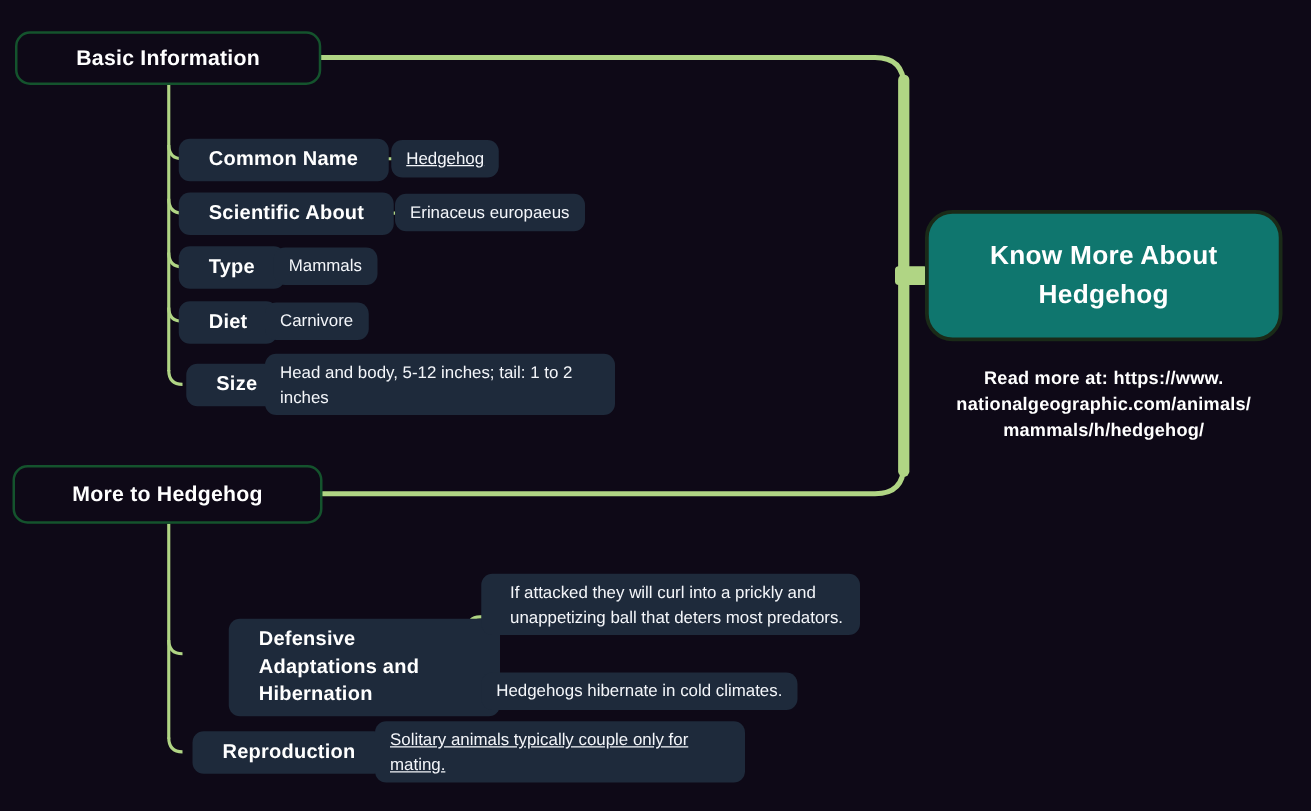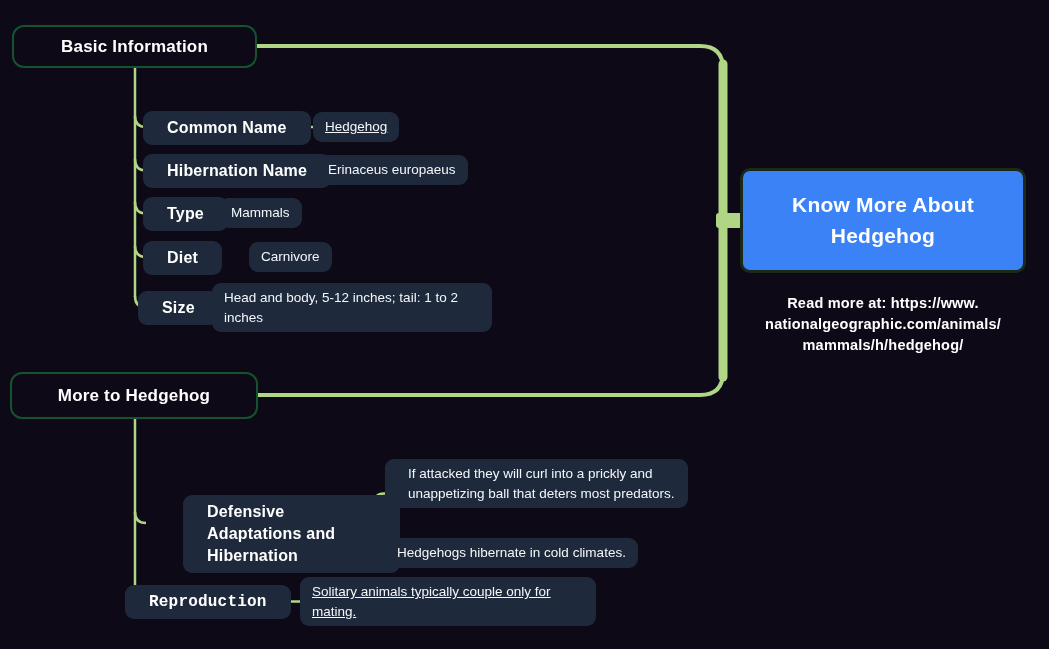--- a/index.html
+++ b/index.html
@@ -26,23 +26,23 @@
   }
   .lbl.wrap{white-space:normal;margin-left:40px;}
   .val{
     background:#1e2a3b;border-radius:9px;
     font-size:13.5px;font-weight:normal;
     padding:5px 12px;white-space:nowrap;line-height:19.5px;
     color:#f4f6fa;
   }
   .val.wrap{white-space:normal;}
   .root{
-    background:#3b82f6;
+    background:#0f766e;
     border:3px solid #1a2a18;
-    border-radius:10px;
+    border-radius:22px;
     display:flex;align-items:center;justify-content:center;text-align:center;
     font-weight:bold;font-size:21px;line-height:1.45;letter-spacing:.2px;
     padding:0 24px;
   }
   .note{
     text-align:center;font-weight:bold;font-size:14.5px;line-height:21px;
     letter-spacing:.2px;
   }
 </style>
 </head>
@@ -79,37 +79,37 @@
     <path d="M273 601.5 H306" stroke="#b0d584" stroke-width="2.5"></path>
   </svg>
 
   <div class="node" style="left:12px;top:25px;width:245px;height:43px;">Basic Information</div>
 
   <div class="node" style="left:10px;top:372px;width:248px;height:47px;">More to Hedgehog</div>
 
   <div class="lbl" style="left:143px;top:111px;">Common Name</div>
   <div class="val" style="left:313px;top:112px;text-decoration:underline;">Hedgehog</div>
 
-  <div class="lbl" style="left:143px;top:154px;">Hibernation Name</div>
+  <div class="lbl" style="left:143px;top:154px;">Scientific About</div>
   <div class="val" style="left:316px;top:155px;">Erinaceus europaeus</div>
 
   <div class="lbl" style="left:143px;top:197px;">Type</div>
   <div class="val" style="left:219px;top:198px;">Mammals</div>
 
   <div class="lbl" style="left:143px;top:241px;">Diet</div>
-  <div class="val" style="left:212px;top:242px;margin-left:37px;">Carnivore</div>
+  <div class="val" style="left:212px;top:242px;">Carnivore</div>
 
-  <div class="lbl" style="left:138px;top:291px;">Size</div>
+  <div class="lbl" style="left:149px;top:291px;">Size</div>
   <div class="val wrap" style="left:212px;top:283px;width:280px;">Head and body, 5-12 inches; tail: 1 to 2 inches</div>
 
   <div class="lbl wrap" style="left:143px;top:495px;width:217px;">Defensive Adaptations and Hibernation</div>
   <div class="val wrap" style="left:385px;top:459px;width:303px;padding-left:23px;">If attacked they will curl into a prickly and unappetizing ball that deters most predators.</div>
   <div class="val" style="left:385px;top:538px;">Hedgehogs hibernate in cold climates.</div>
 
-  <div class="lbl" style="left:125px;top:585px;font-family:Liberation Mono, monospace;">Reproduction</div>
+  <div class="lbl" style="left:154px;top:585px;">Reproduction</div>
   <div class="val wrap" style="left:300px;top:577px;width:296px;text-decoration:underline;">Solitary animals typically couple only for mating.</div>
 
   <div class="root" style="left:740px;top:168px;width:286px;height:105px;">Know More About Hedgehog</div>
 
   <div class="note" style="left:727px;top:293px;width:312px;">
     <div>Read more at: https://www.</div>
     <div>nationalgeographic.com/animals/</div>
     <div>mammals/h/hedgehog/</div>
   </div>
 

